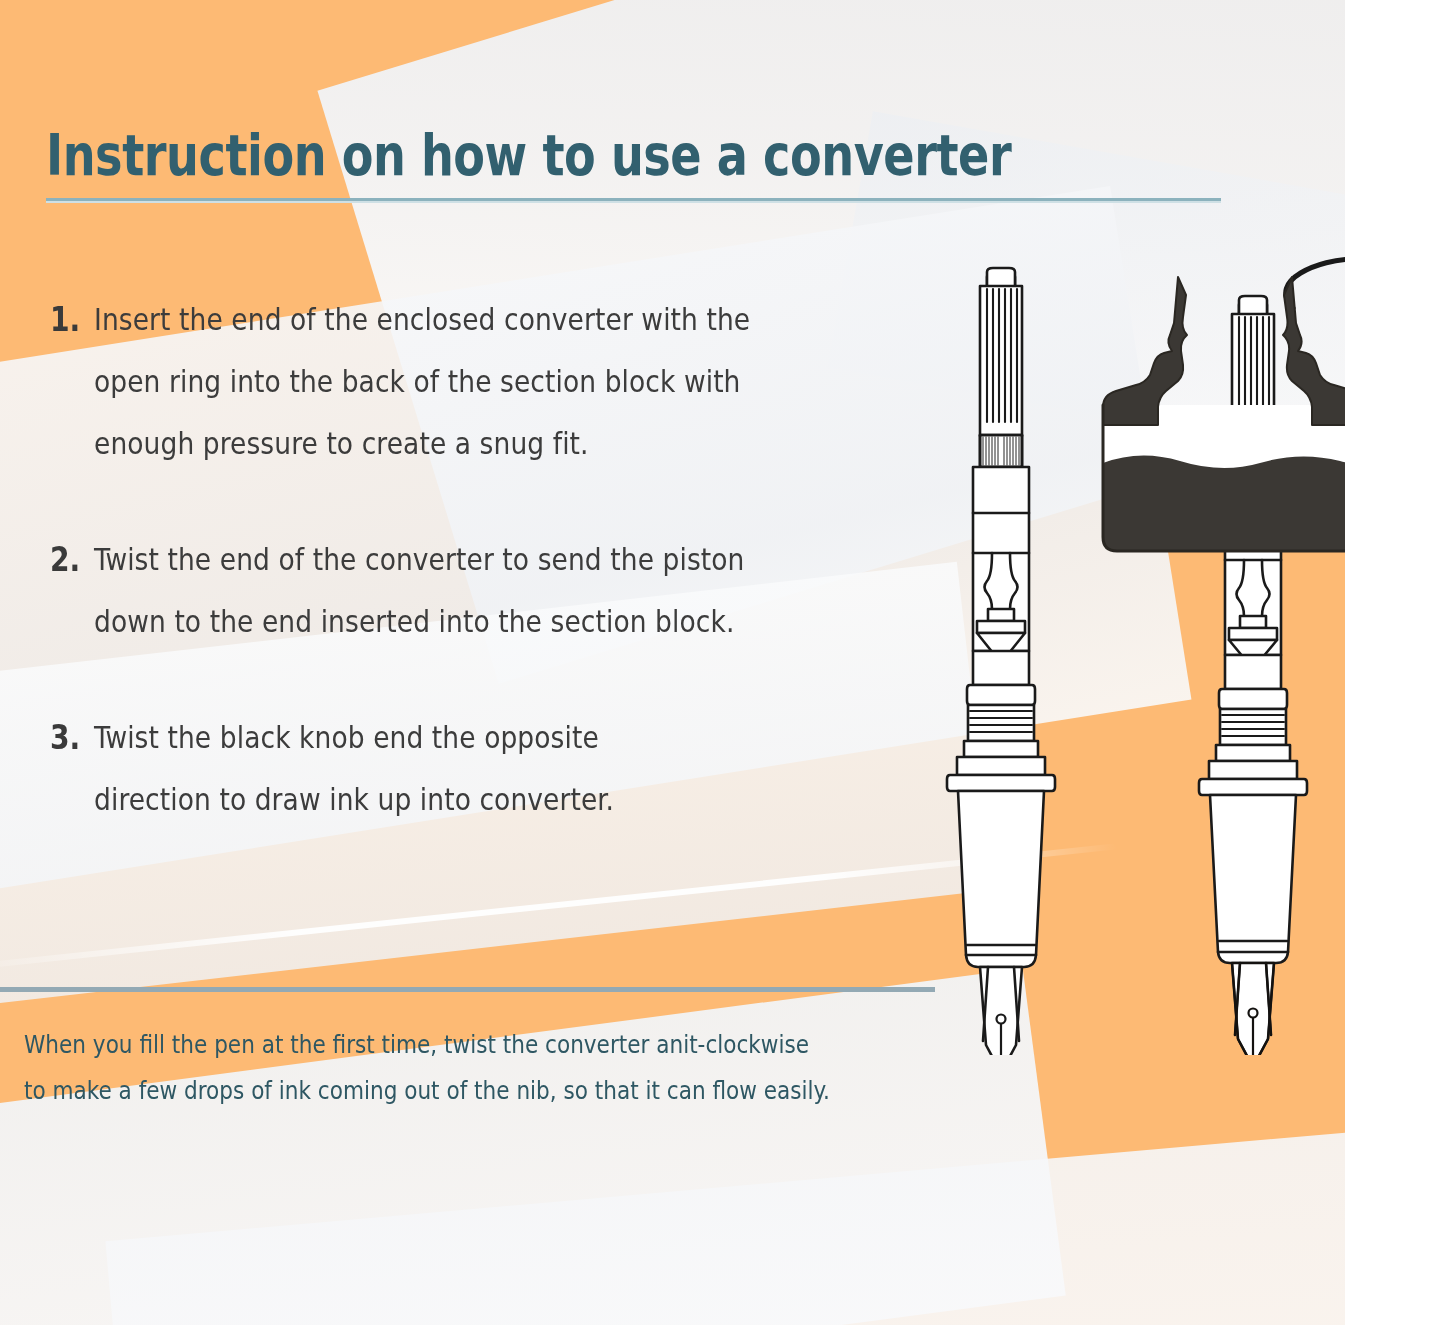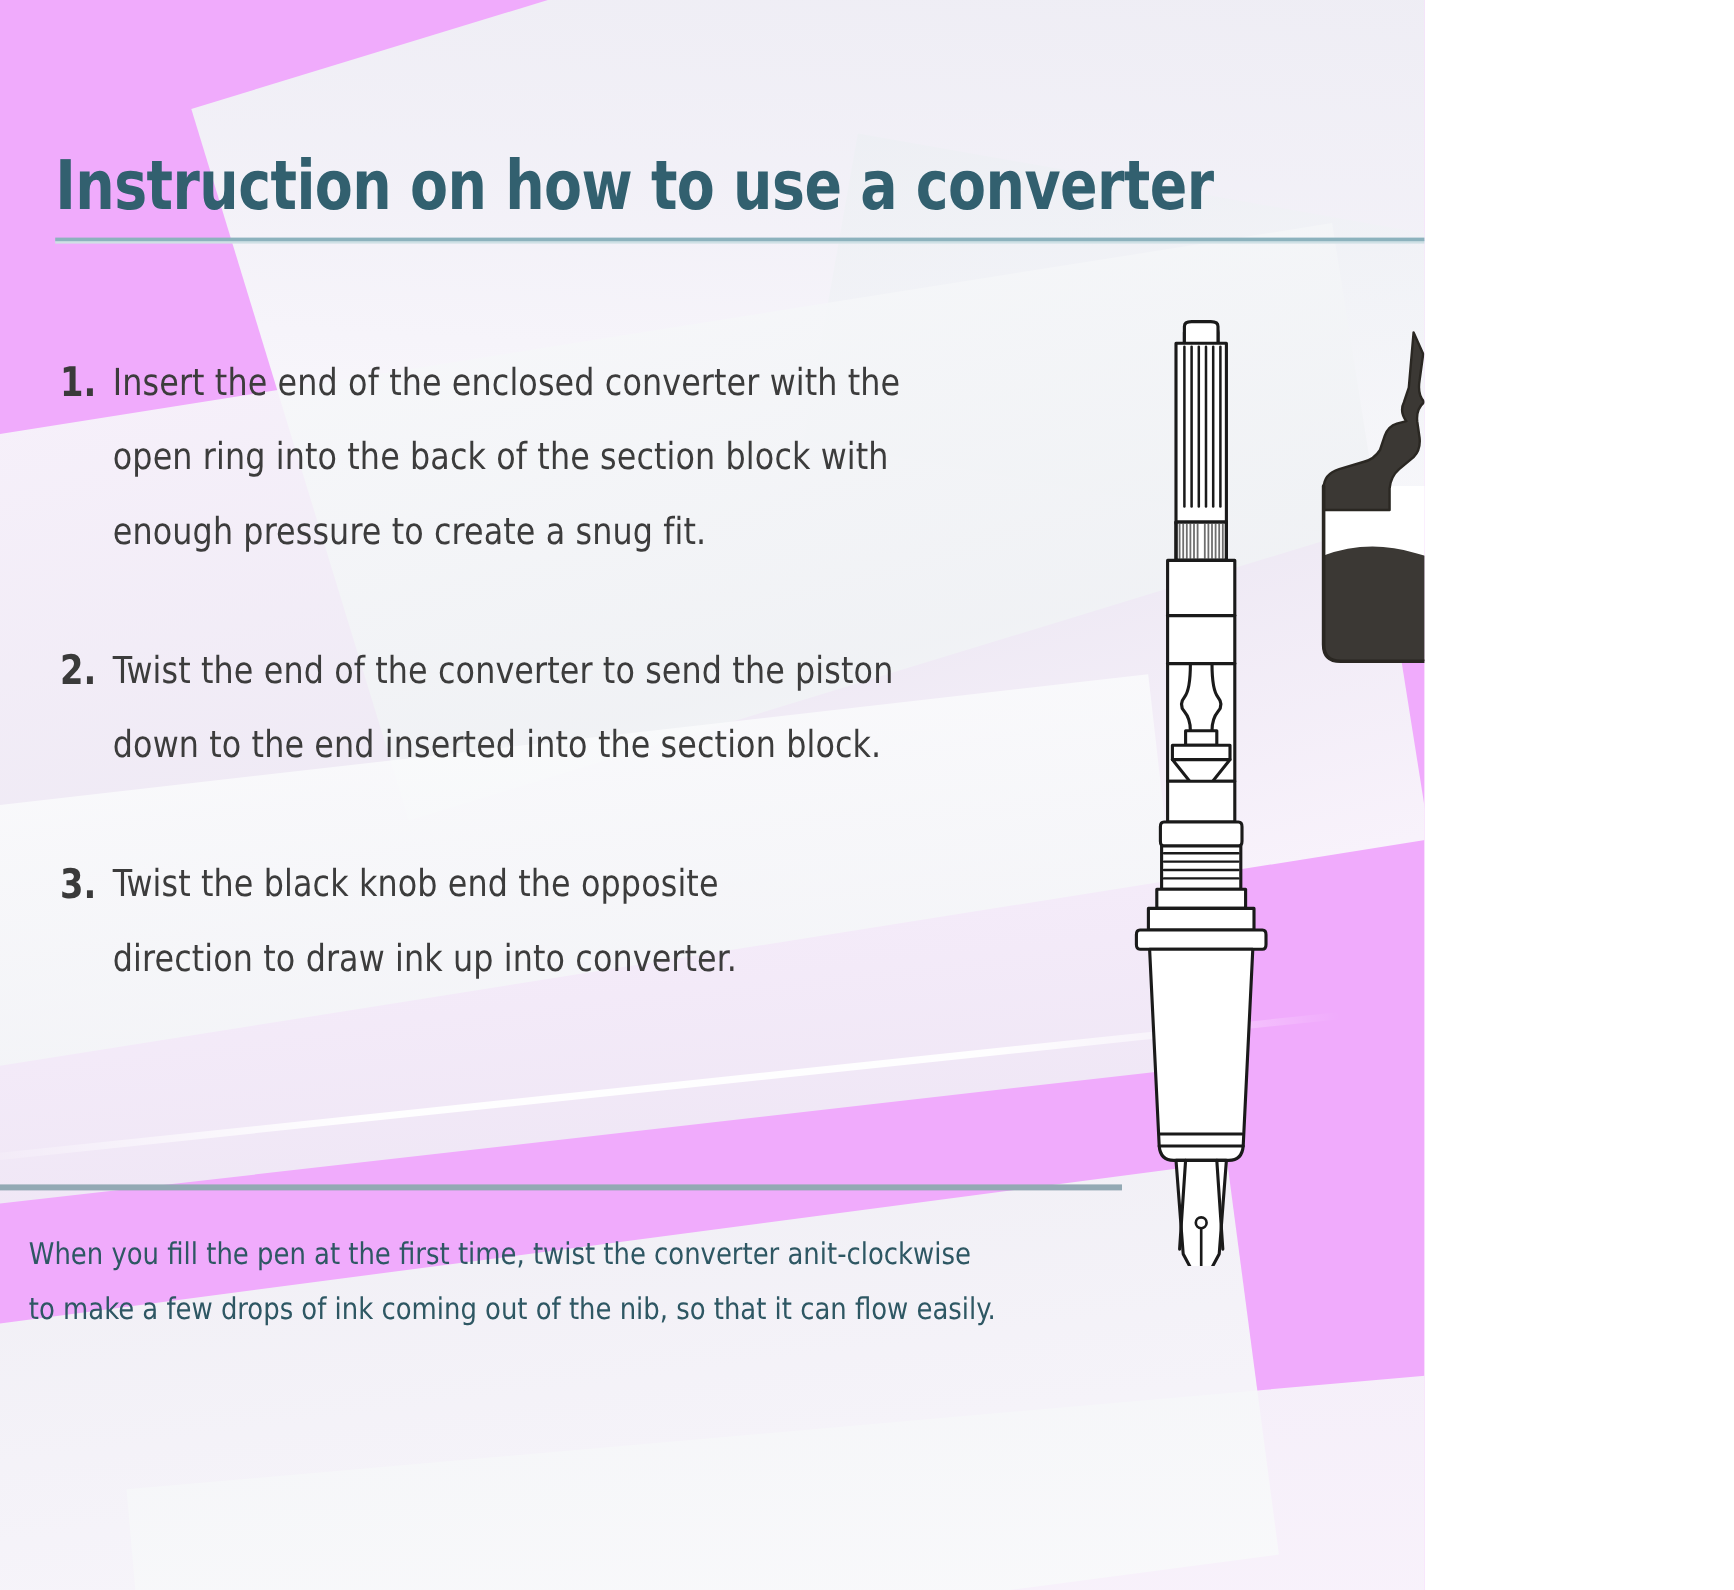--- a/index.html
+++ b/index.html
@@ -5,24 +5,24 @@
   html, body {
     margin: 0;
     padding: 0;
     background: #ffffff;
   }
   body {
     font-family: "Liberation Sans", sans-serif;
   }
   #page {
     position: relative;
-    width: 1187px;
+    width: 1345px;
     height: 1325px;
     overflow: hidden;
-    background: #f0abfc;
+    background: #fdba74;
   }
 
   
   .bg-layer {
     position: absolute;
     inset: 0;
     overflow: hidden;
     pointer-events: none;
   }
   .bg-shape {

